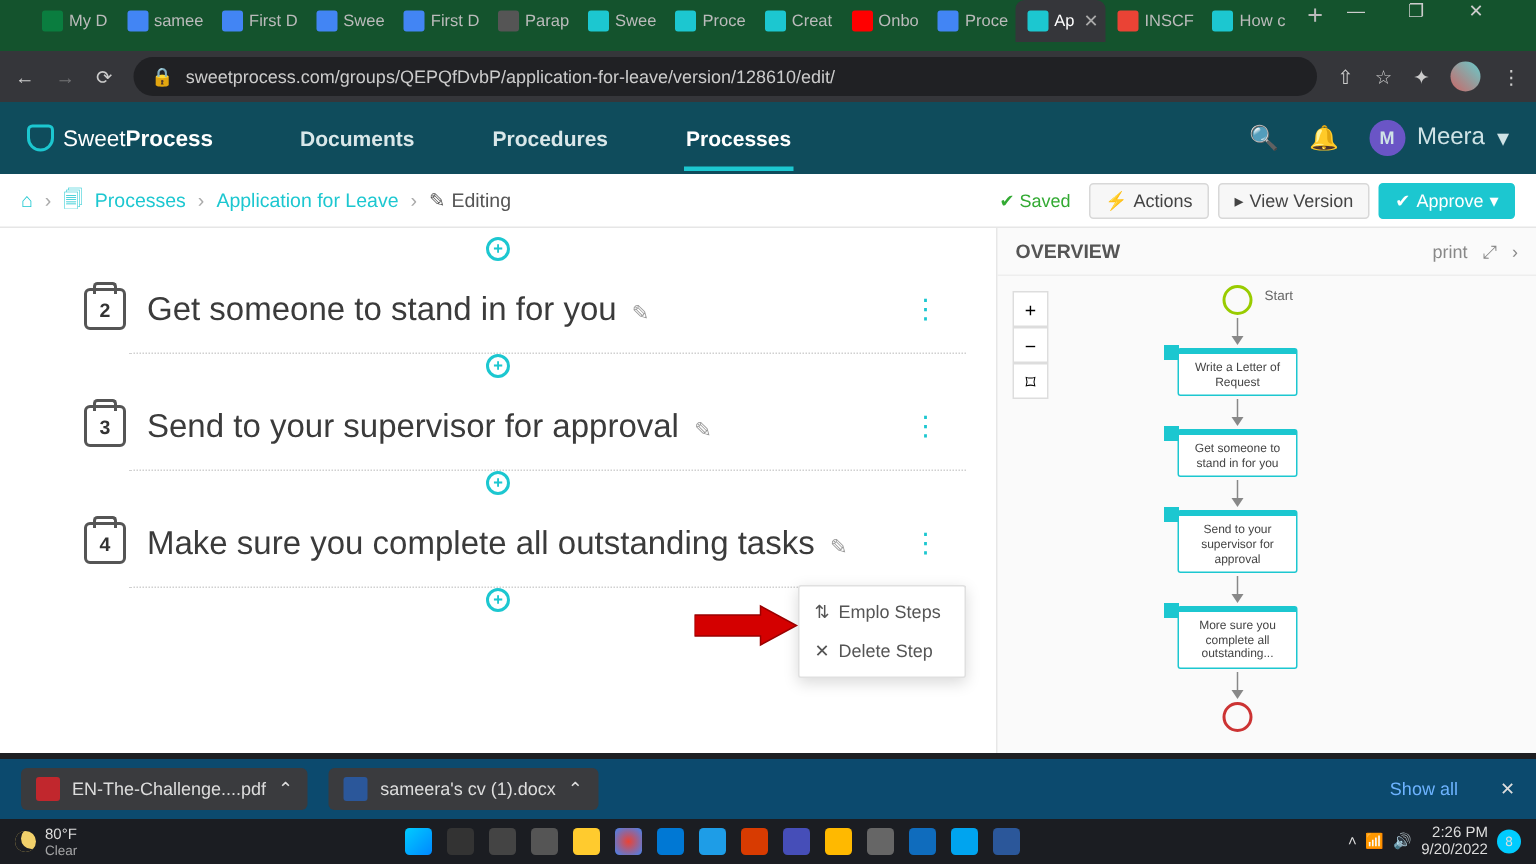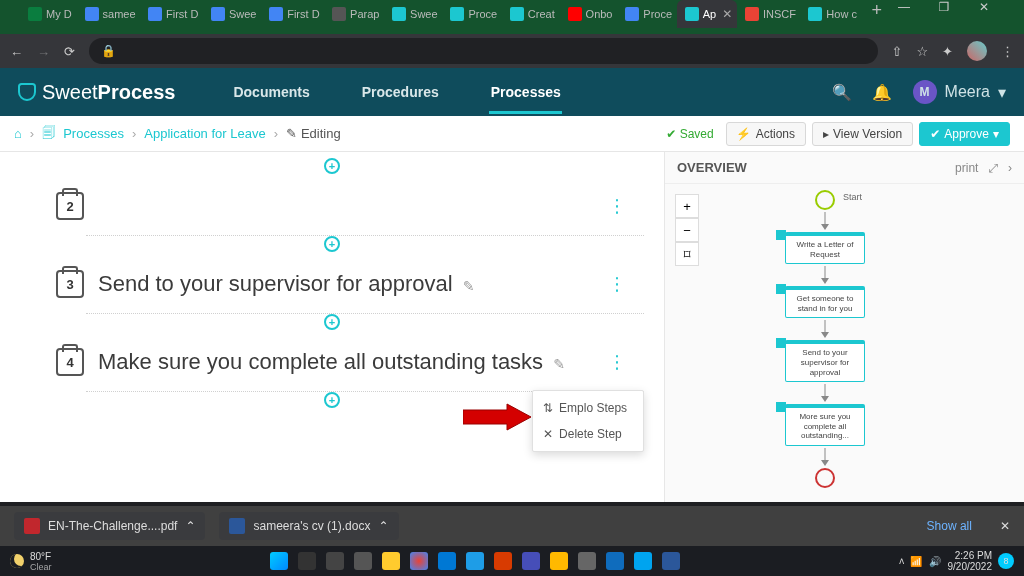--- a/index.html
+++ b/index.html
@@ -16,21 +16,21 @@
 .winctrl span { width:24px; text-align:center; }
 
 .addrbar { height:34px; background:#35363a; display:flex; align-items:center; padding:0 10px; gap:14px; color:#ccc; font-size:13px; }
 .navicons { display:flex; gap:14px; align-items:center; }
 .addr { flex:1; background:#202124; border-radius:18px; height:26px; display:flex; align-items:center; padding:0 12px; gap:8px; font-size:12px; }
 .addr-right { display:flex; gap:14px; align-items:center; }
 .avatar-ext { width:20px; height:20px; border-radius:50%; background:linear-gradient(45deg,#c66,#6cc); }
 
 
 .apphdr { height:48px; background:#0f4c5c; display:flex; align-items:center; padding:0 18px; gap:4px; color:#fff; }
-.logo { display:flex; align-items:center; gap:6px; font-size:20px; }
+.logo { display:flex; align-items:center; gap:6px; font-size:15px; }
 .logo b { font-weight:700; }
 .logo-cup { width:18px; height:18px; border:2px solid #1cc7d0; border-radius:4px 4px 10px 10px; }
 .mainnav { display:flex; margin-left:28px; }
 .mainnav a { color:#d9e7e9; font-size:14px; padding:14px 26px; text-decoration:none; position:relative;font-weight:bold; }
 .mainnav a.active { color:#fff; }
 .mainnav a.active::after { content:""; position:absolute; left:20%; right:20%; bottom:0; height:3px; background:#1cc7d0; }
 .hdr-right { margin-left:auto; display:flex; align-items:center; gap:20px; color:#cfe3e6; }
 .user { display:flex; align-items:center; gap:8px; }
 .user .circle { width:24px; height:24px; background:#6a55c6; border-radius:50%; display:flex; align-items:center; justify-content:center; font-size:12px; font-weight:600; }
 
@@ -72,21 +72,21 @@
 .flow { position:absolute; left:120px; top:6px; display:flex; flex-direction:column; align-items:center; gap:2px; }
 .startnode { width:20px; height:20px; border:2px solid #9c0; border-radius:50%; }
 .startlbl { font-size:9px; color:#666; position:absolute; left:28px; top:2px; }
 .fnode { width:80px; background:#fff; border:1px solid #1cc7d0; border-top:4px solid #1cc7d0; border-radius:2px; font-size:8px; color:#444; text-align:center; padding:4px 2px; line-height:1.2; position:relative; }
 .fnode::before { content:""; position:absolute; left:-10px; top:-6px; width:10px; height:10px; background:#1cc7d0; color:#063; font-size:7px; display:flex; align-items:center; justify-content:center; }
 .farrow { height:18px; display:flex; align-items:center; justify-content:center; }
 .farrow svg { display:block; }
 .endnode { width:20px; height:20px; border:2px solid #c33; border-radius:50%; }
 
 
-.dlshelf { position:absolute; left:0; right:0; bottom:30px; height:40px; background:#404040; display:flex; align-items:center; padding:0 14px; gap:14px; color:#ddd; font-size:12px; }
+.dlshelf { position:absolute; left:0; right:0; bottom:30px; height:40px; background:#0c4a6e; display:flex; align-items:center; padding:0 14px; gap:14px; color:#ddd; font-size:12px; }
 .dlitem { display:flex; align-items:center; gap:8px; background:#3a3b3e; padding:6px 10px; border-radius:4px; }
 .pdf { width:16px; height:16px; background:#c1272d; border-radius:2px; }
 .docx { width:16px; height:16px; background:#2b579a; border-radius:2px; }
 .showall { margin-left:auto; color:#6db3ff; }
 
 
 .taskbar { position:absolute; left:0; right:0; bottom:0; height:30px; background:#1b1d22; display:flex; align-items:center; padding:0 10px; color:#ddd; font-size:10px; }
 .weather { display:flex; align-items:center; gap:6px; }
 .moon { width:14px; height:14px; background:#f2d16b; border-radius:50%; box-shadow:inset 4px -2px 0 #1b1d22; }
 .tbicons { margin:0 auto; display:flex; gap:10px; align-items:center; }
@@ -165,20 +165,21 @@
 </div>
 
 <div class="addrbar">
   <div class="navicons">
     <span>←</span>
     <span style="opacity:.4">→</span>
     <span>⟳</span>
   </div>
   <div class="addr">
     <span>🔒</span>
+    <span>sweetprocess.com/groups/QEPQfDvbP/application-for-leave/version/128610/edit/</span>
   </div>
   <div class="addr-right">
     <span>⇧</span>
     <span>☆</span>
     <span>✦</span>
     <span class="avatar-ext"></span>
     <span>⋮</span>
   </div>
 </div>
 
@@ -233,20 +234,21 @@
   </div>
 </div>
 
 <div class="mainarea">
   <div class="editor" id="editor">
       <div class="addbtn">
         <span class="plus">+</span>
       </div>
       <div class="step">
         <span class="stepicon">2</span>
+        <span class="steptitle">Get someone to stand in for you <span class="editpencil">✎</span></span>
         <span class="stepdots">⋮</span>
       </div>
       <div class="addbtn">
         <span class="plus">+</span>
       </div>
       <div class="step">
         <span class="stepicon">3</span>
         <span class="steptitle">Send to your supervisor for approval <span class="editpencil">✎</span></span>
         <span class="stepdots">⋮</span>
       </div>

